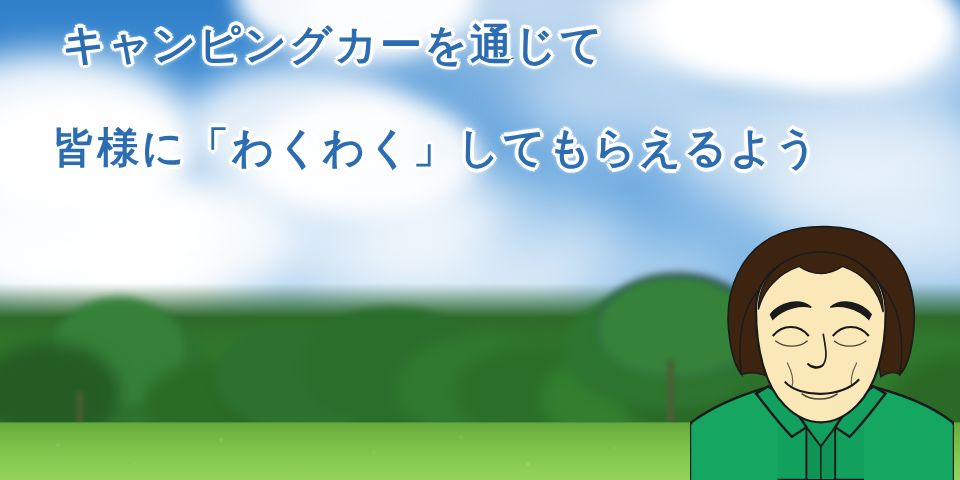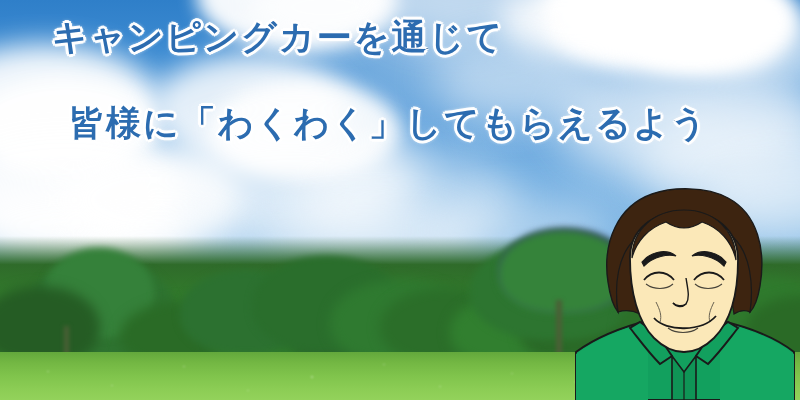--- a/index.html
+++ b/index.html
@@ -138,21 +138,21 @@
        2px 2px 0 rgba(255,255,255,.95),
       -2px 2px 0 rgba(255,255,255,.95),
        2px -2px 0 rgba(255,255,255,.95),
       -2px -2px 0 rgba(255,255,255,.95),
        0 3px 0 rgba(255,255,255,.95),
        0 -3px 0 rgba(255,255,255,.95),
        3px 0 0 rgba(255,255,255,.95),
       -3px 0 0 rgba(255,255,255,.95);
   }
   .hl-1 { left: 52px; top: 14px; }
-  .hl-2 { left: 69px; top: 100px; }
+  .hl-2 { left: 44px; top: 100px; }
   .hl-3 { left: 52px; top: 188px; }
 
   
   .person {
     position: absolute;
     left: 568px;
     top: 186px;
     width: 232px;
     height: 214px;
   }

